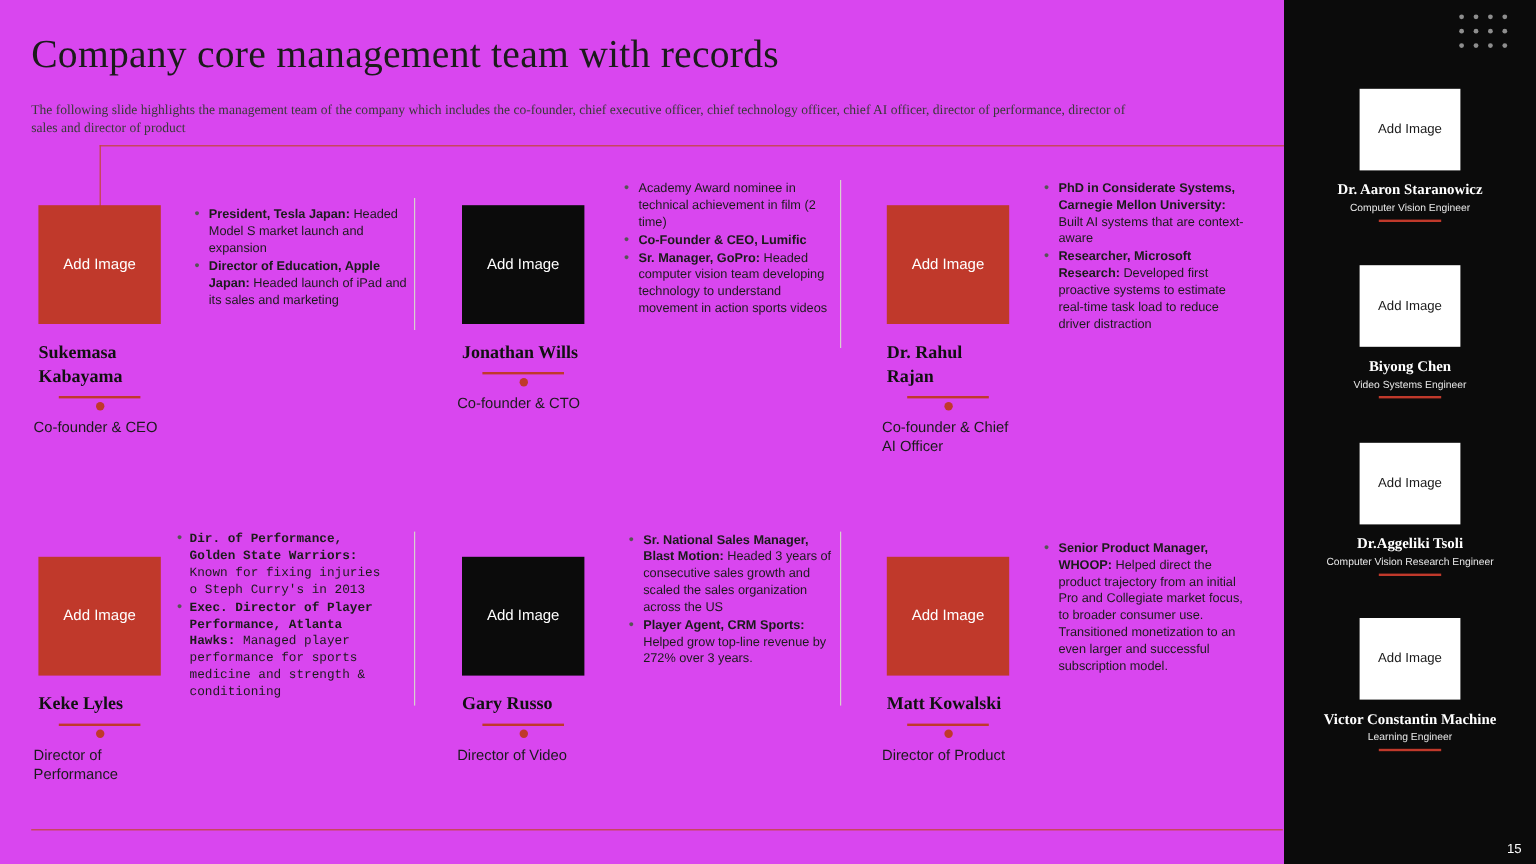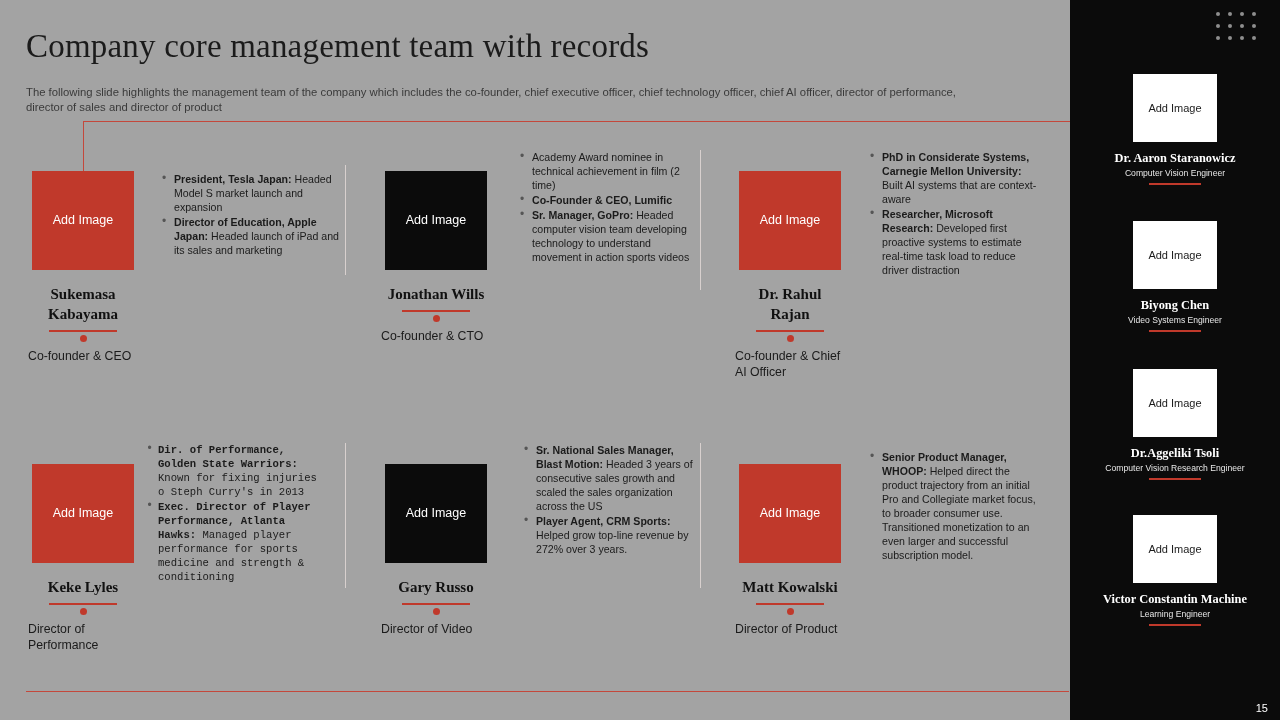--- a/index.html
+++ b/index.html
@@ -6,39 +6,40 @@
   html, body {
     margin: 0; padding: 0;
     width: 1280px; height: 720px;
     font-family: "Liberation Sans", sans-serif;
     background: #ffffff;
     overflow: hidden;
   }
   .slide {
     position: relative;
     width: 1280px; height: 720px;
-    background: #a3a3a3;
+    background: #d946ef;
   }
   
   .title {
     position: absolute;
     left: 26px; top: 28px;
     width: 1000px;
     font-family: "Liberation Serif", serif;
     font-size: 33px;
     color: #1b1b1b;
     letter-spacing: 0.2px;
   }
   .subtitle {
     position: absolute;
     left: 26px; top: 85px;
     width: 930px;
     font-size: 11.3px;
     line-height: 15px;
     color: #3a3a3a;
+    font-family: Liberation Serif, serif;
   }
   
   .frame-line-h {
     position: absolute;
     left: 83px; top: 121px;
     width: 987px; height: 1px;
     background: #c4483c;
   }
   .frame-line-v {
     position: absolute;
@@ -56,21 +57,21 @@
     color: #ffffff;
     font-size: 12.5px;
     text-align: center;
     line-height: 15px;
   }
   .photo.red { background: #c0392b; }
   .photo.dark { background: #0b0b0b; }
   .pname {
     margin-top: 14px;
     width: 102px;
-    text-align: center;
+    text-align: left;
     font-family: "Liberation Serif", serif;
     font-size: 15px;
     font-weight: bold;
     color: #111;
     line-height: 20px;
   }
   .divider-wrap {
     width: 102px;
     margin-top: 6px;
     display: flex; flex-direction: column; align-items: center;

